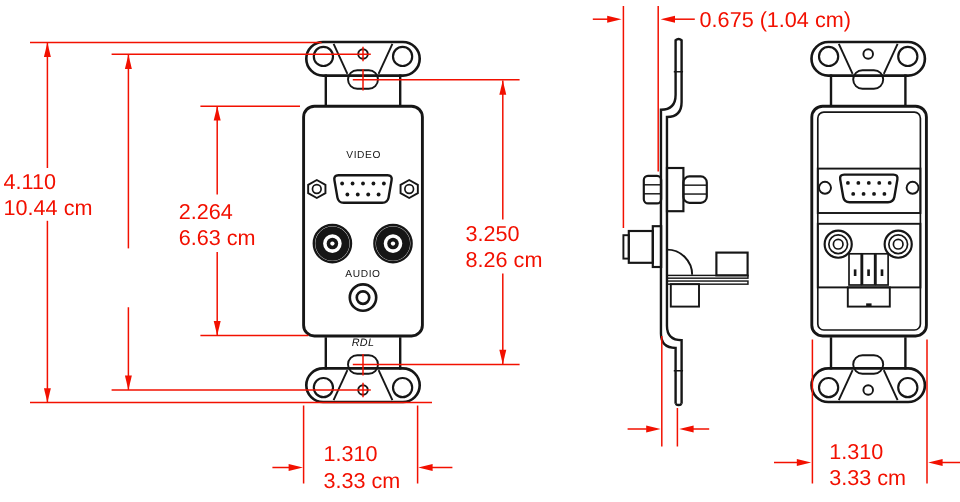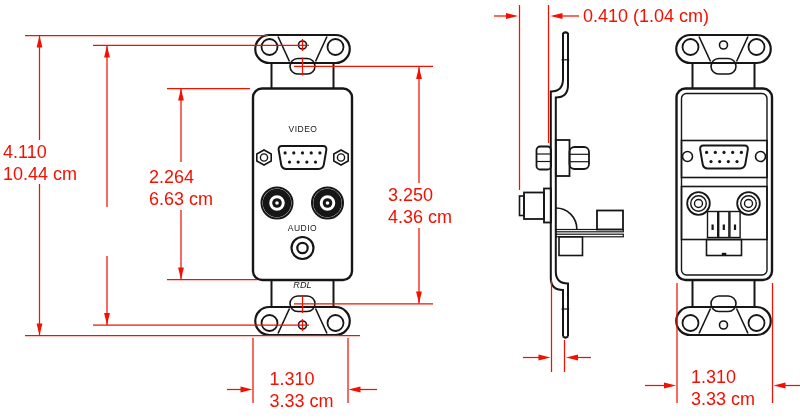--- a/index.html
+++ b/index.html
@@ -229,28 +229,28 @@
   <div class="dim" style="left:40px; top:163px;">
     <div>4.110</div>
     <div>10.44 cm</div>
   </div>
   <div class="dim" style="left:181px; top:188px;">
     <div>2.264</div>
     <div>6.63 cm</div>
   </div>
   <div class="dim" style="left:420px; top:206px;">
     <div>3.250</div>
-    <div>4.36 cm</div>
+    <div>8.26 cm</div>
   </div>
   <div class="dim" style="left:301.5px; top:390px;">
     <div>1.310</div>
     <div>3.33 cm</div>
   </div>
   <div class="dim dim-left" style="left:583px; top:17px;">
-    <div>0.410 (1.04 cm)</div>
+    <div>0.675 (1.04 cm)</div>
   </div>
   <div class="dim" style="left:723px; top:388px;">
     <div>1.310</div>
     <div>3.33 cm</div>
   </div>
 
   <div class="plabel" style="left:303px; top:128.5px;">VIDEO</div>
   <div class="plabel" style="left:302.5px; top:228px;">AUDIO</div>
   <div class="plabel brand" style="left:302.5px; top:272.5px;">RDL</div>
 

